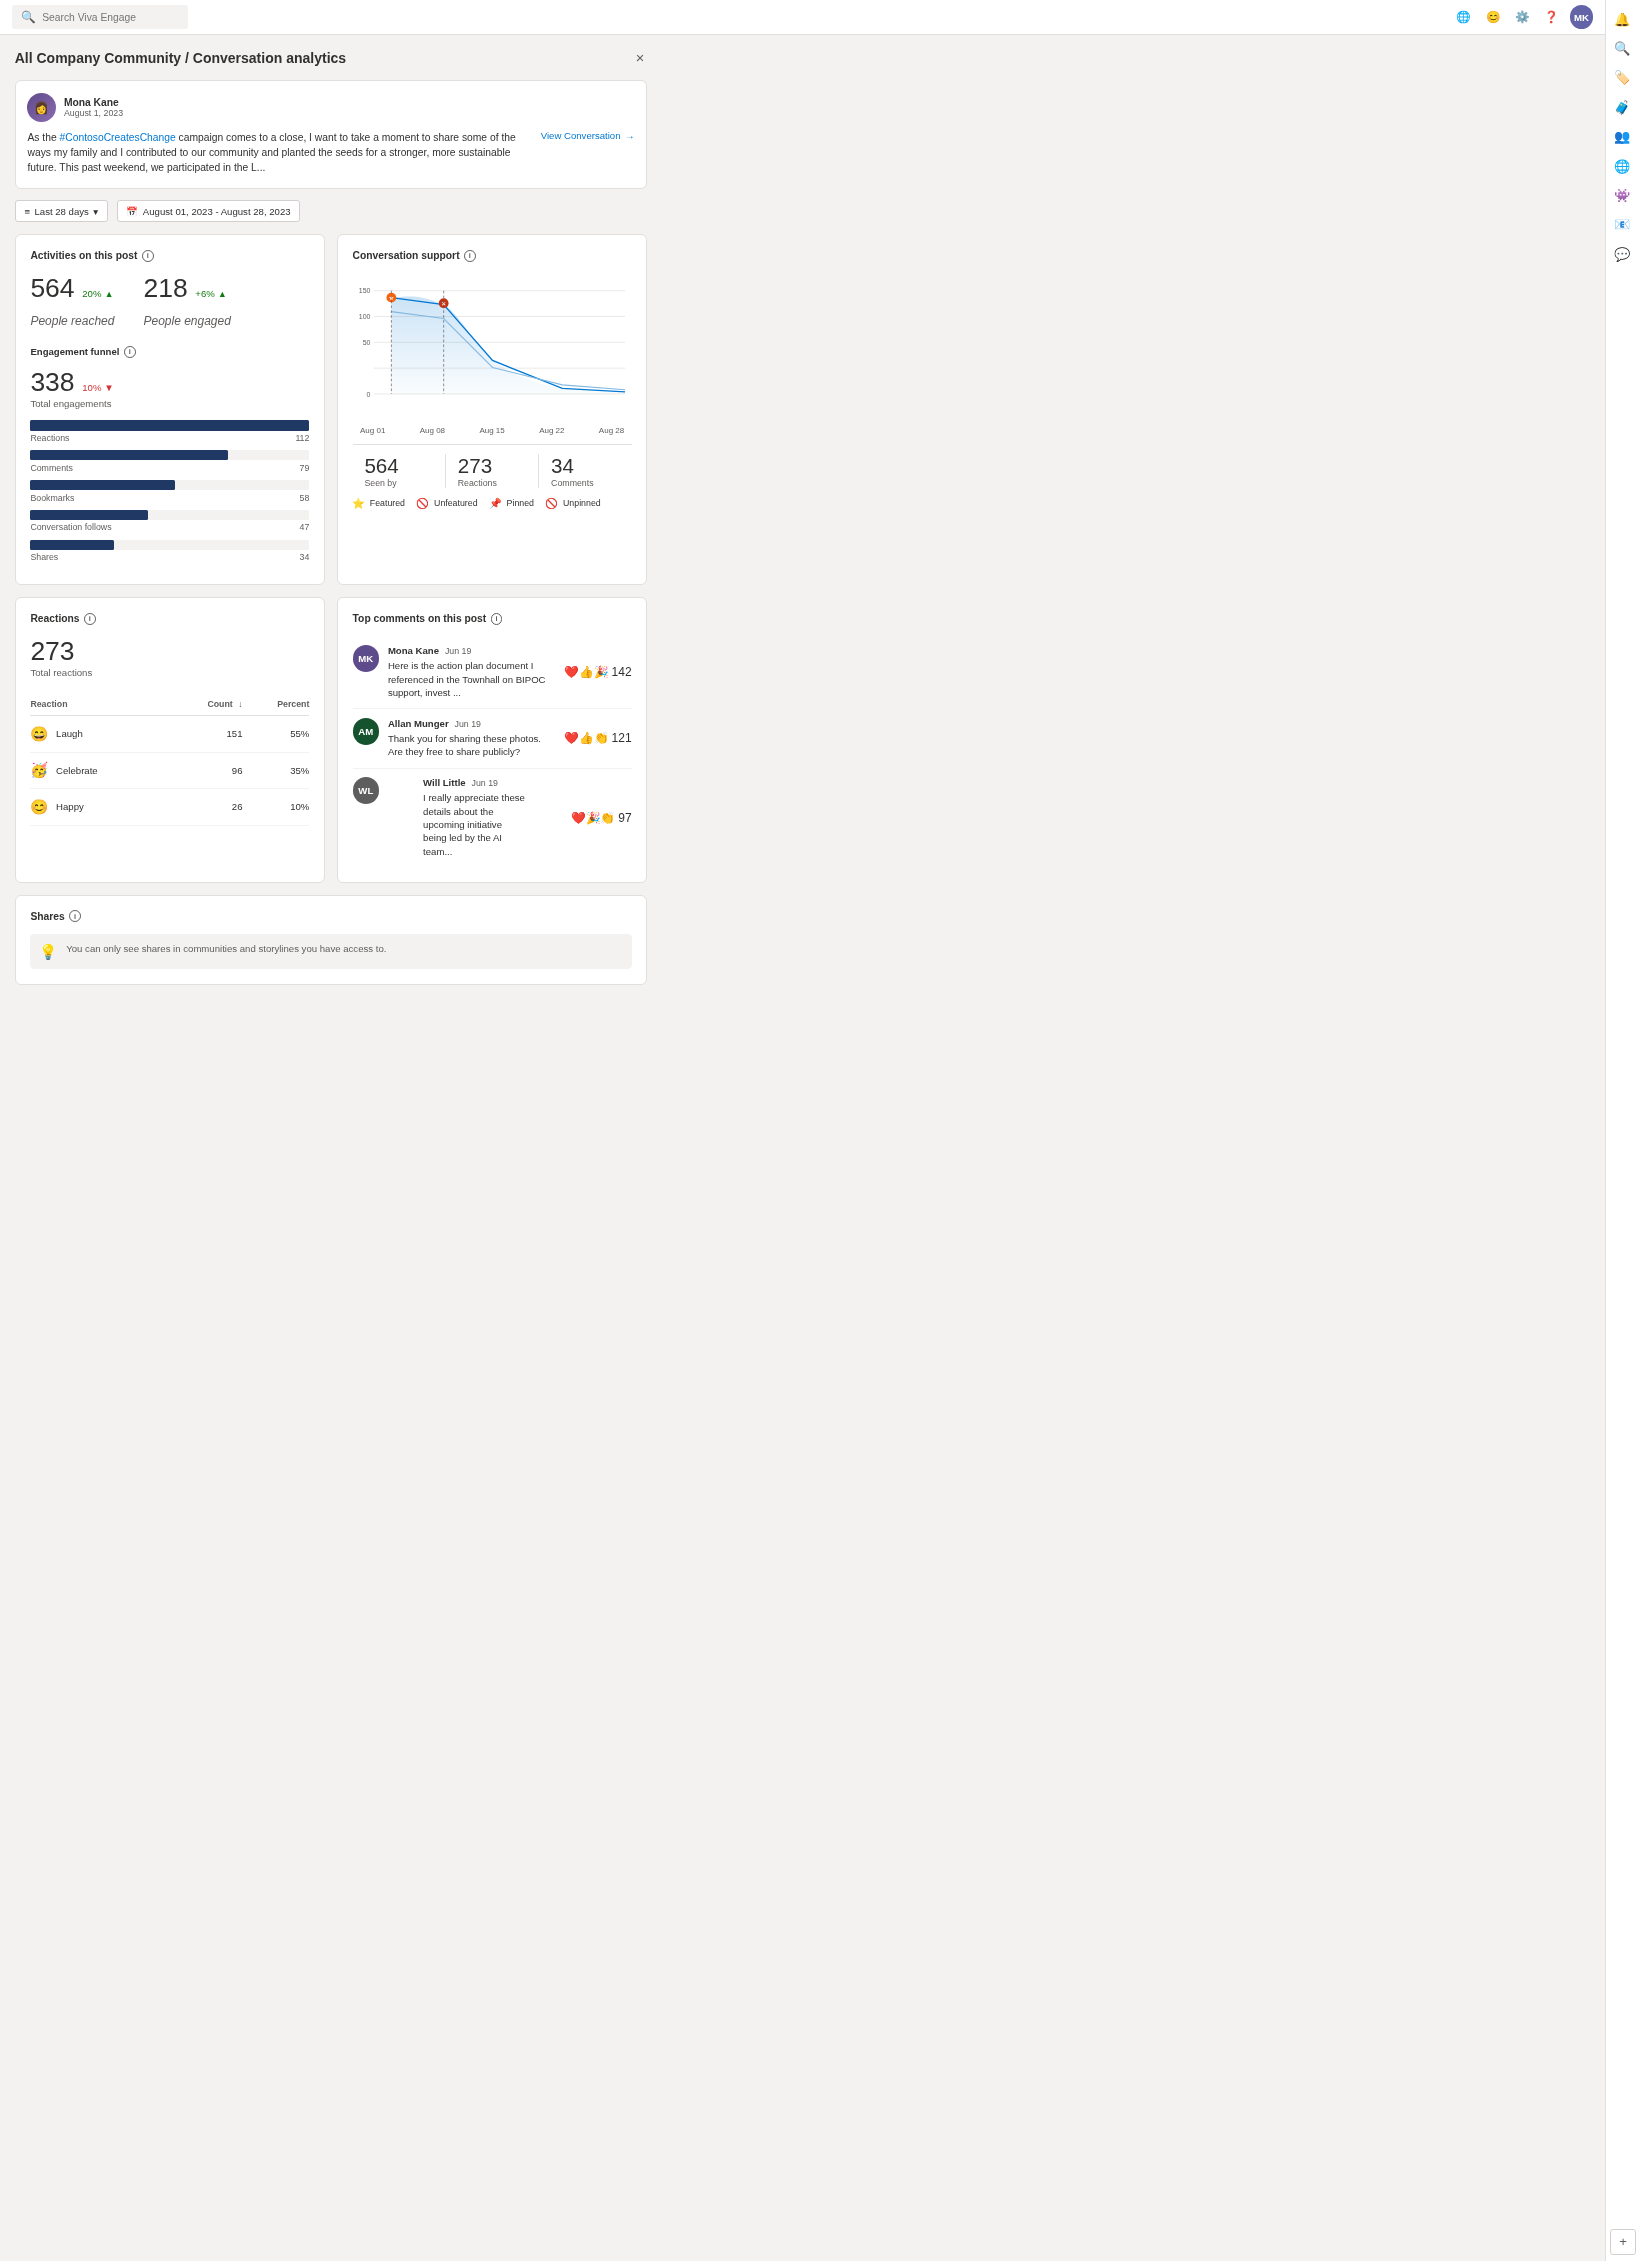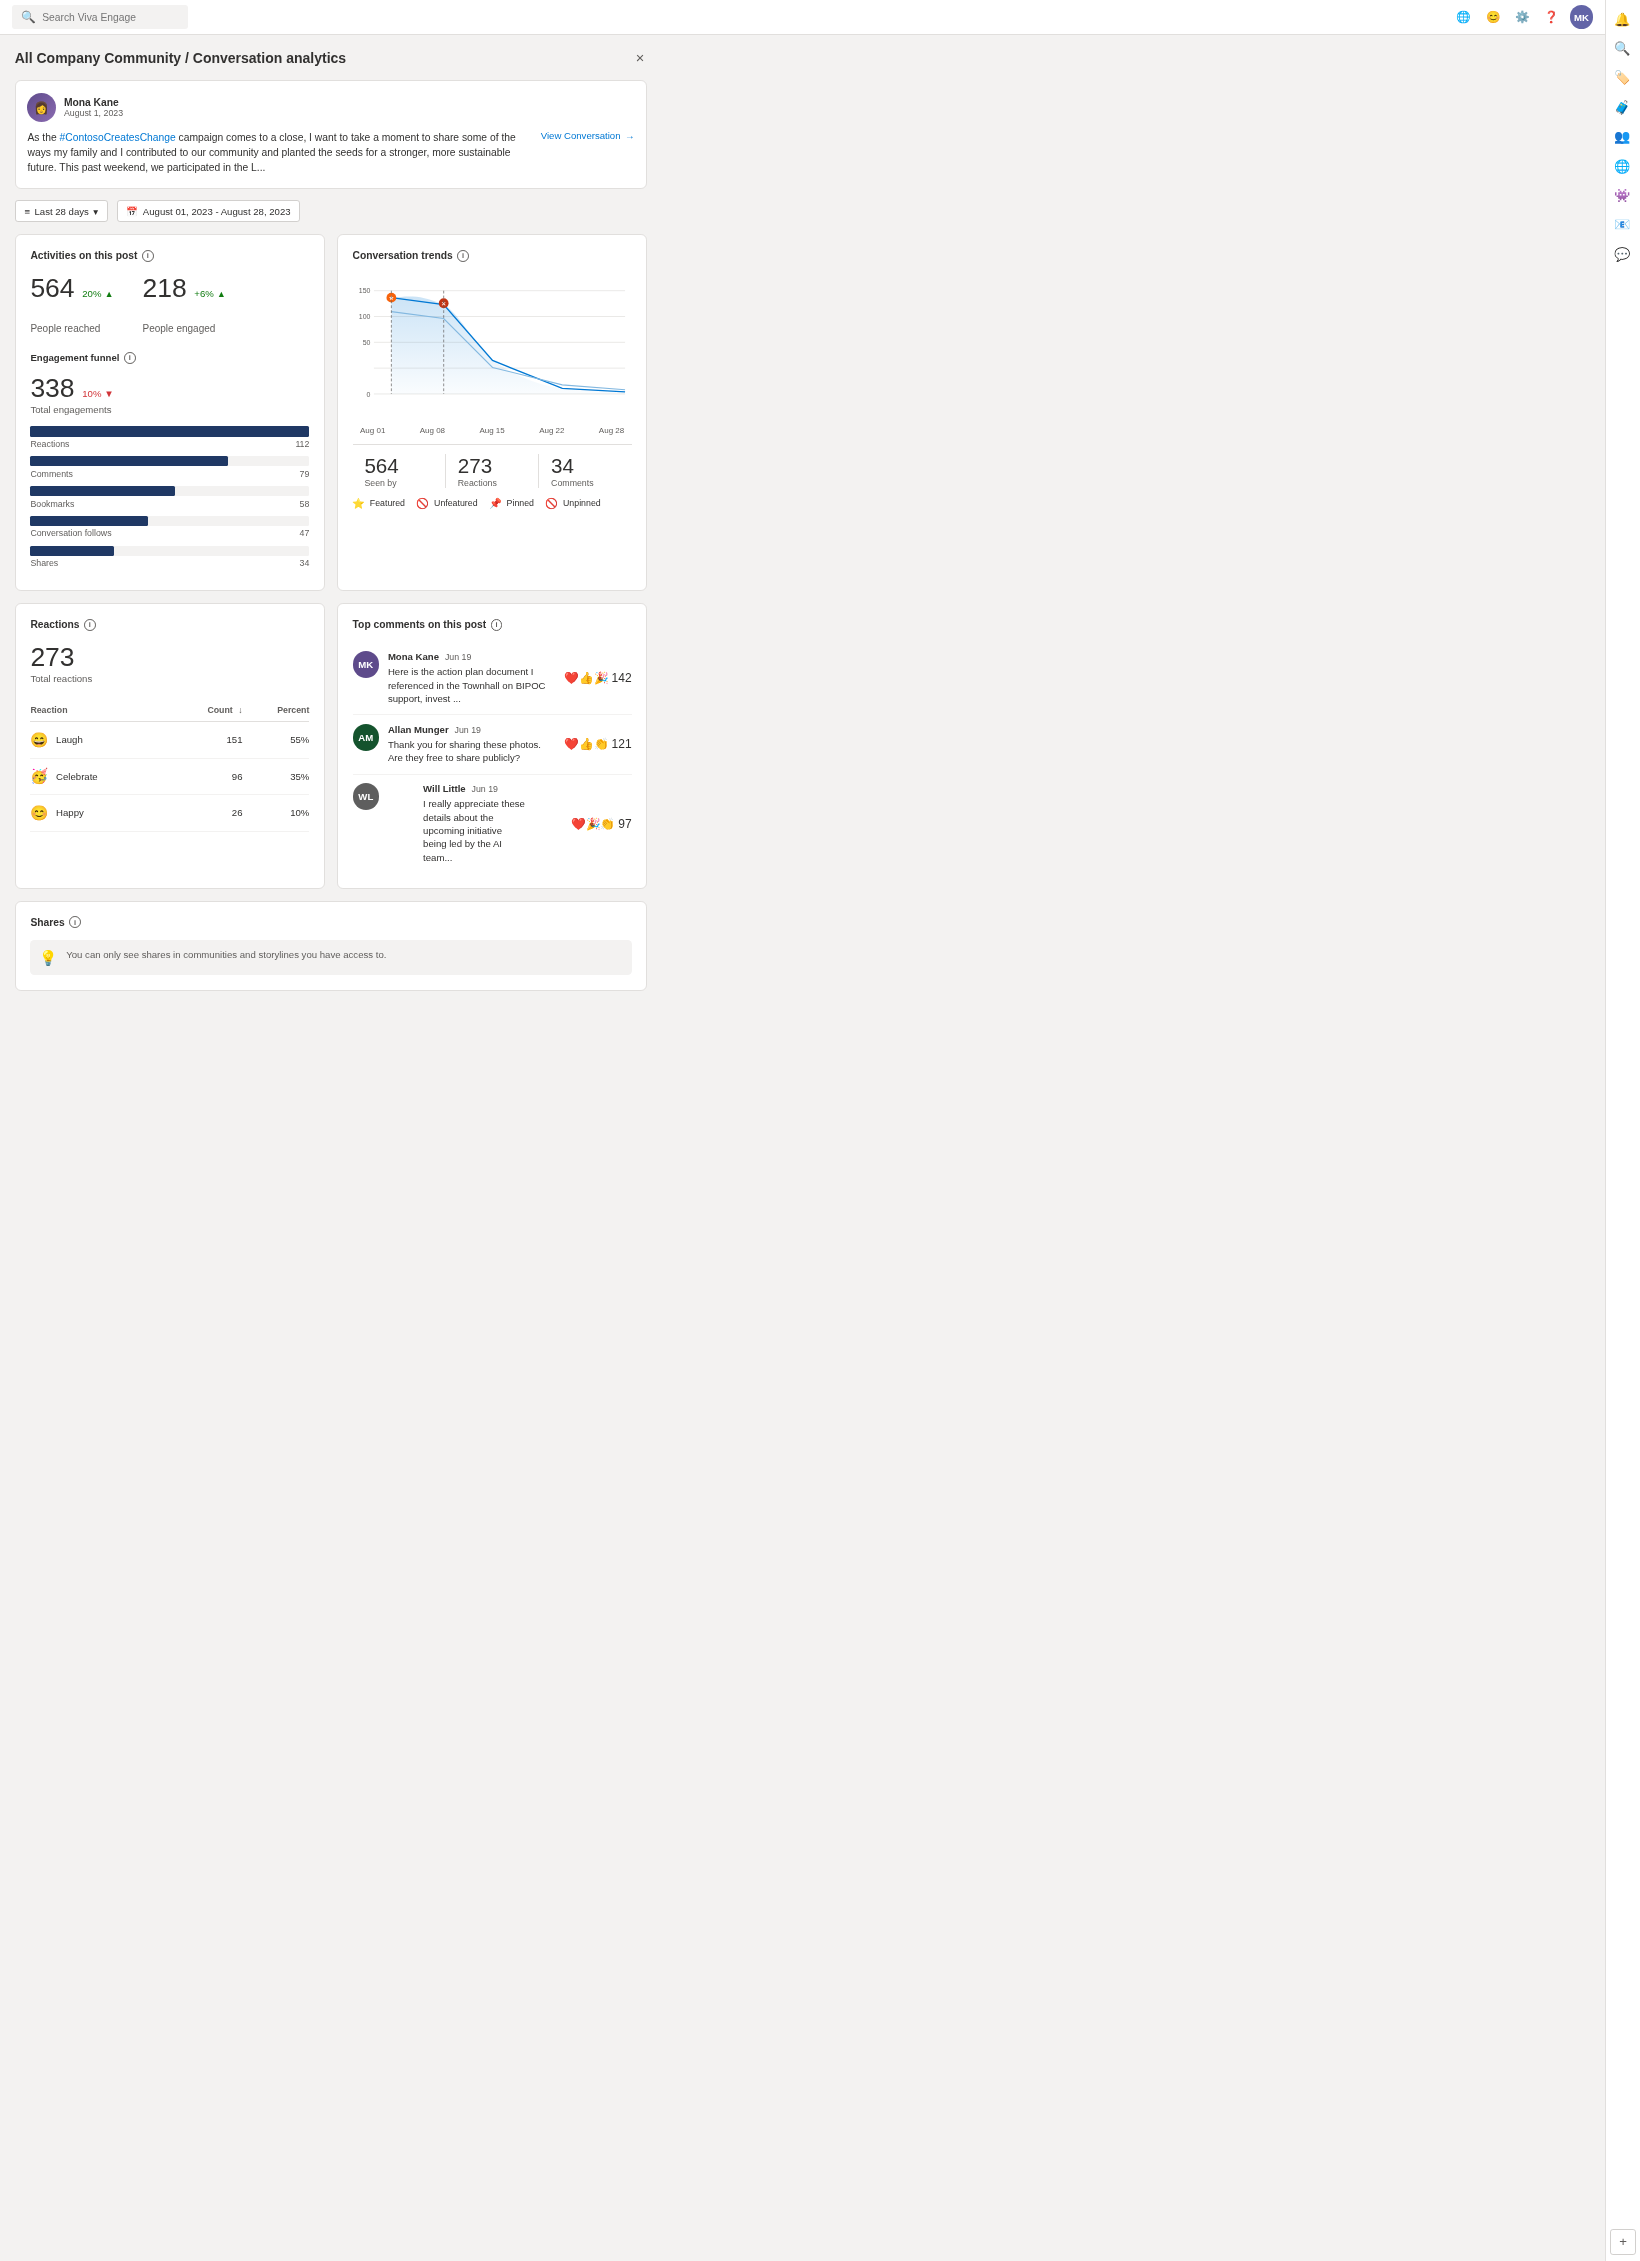--- a/index.html
+++ b/index.html
@@ -143,21 +143,21 @@
     
     .card-title { font-size: 10.3px; font-weight: 600; color: #323130; margin-bottom: 11.8px; display: flex; align-items: center; gap: 4.4px; }
     .info-icon { width: 11.8px; height: 11.8px; border-radius: 50%; border: 0.7px solid #605e5c; display: inline-flex; align-items: center; justify-content: center; font-size: 7.4px; color: #605e5c; cursor: pointer; }
     
     
     .people-stats { display: flex; gap: 29px; margin-bottom: 17.6px; }
     .stat-number { font-size: 26.5px; font-weight: 300; color: #323130; }
     .stat-change { font-size: 9.6px; margin-left: 4.4px; }
     .stat-change.up { color: #107c10; }
     .stat-change.down { color: #d13438; }
-    .stat-label { font-size: 10px; color: #605e5c; margin-top: 19px; }
+    .stat-label { font-size: 12px; color: #605e5c; margin-top: 10px; font-style: italic; }
     
     
     .funnel-title { font-size: 9.6px; font-weight: 600; color: #323130; margin-bottom: 8.8px; display: flex; align-items: center; gap: 4.4px; }
     .funnel-total { font-size: 26.5px; font-weight: 300; color: #323130; }
     .funnel-label { font-size: 9.6px; color: #605e5c; margin-bottom: 11.8px; }
     
     .bar-row { margin-bottom: 7.4px; }
     .bar-track { background: #f3f2f1; border-radius: 1.5px; height: 10.3px; margin-bottom: 2.2px; }
     .bar-fill { height: 10.3px; background: #1f3864; border-radius: 1.5px; }
     .bar-info { display: flex; justify-content: space-between; font-size: 8.8px; color: #605e5c; }
@@ -384,21 +384,21 @@
                 <span>Shares</span>
                 <span>34</span>
               </div>
             </div>
           </div>
         </div>
       </div>
 
       <div class="stat-card">
         <div class="card-title">
-          <span>Conversation trends</span>
+          <span>Conversation support</span>
           <span class="info-icon">i</span>
         </div>
 
         <div class="chart-area">
           <svg class="chart-svg" viewBox="0 0 400 200">
 
             <line x1="30" y1="20" x2="390" y2="20" stroke="#e1dfdd" stroke-width="1"></line>
             <line x1="30" y1="57" x2="390" y2="57" stroke="#e1dfdd" stroke-width="1"></line>
             <line x1="30" y1="94" x2="390" y2="94" stroke="#e1dfdd" stroke-width="1"></line>
             <line x1="30" y1="131" x2="390" y2="131" stroke="#e1dfdd" stroke-width="1"></line>

